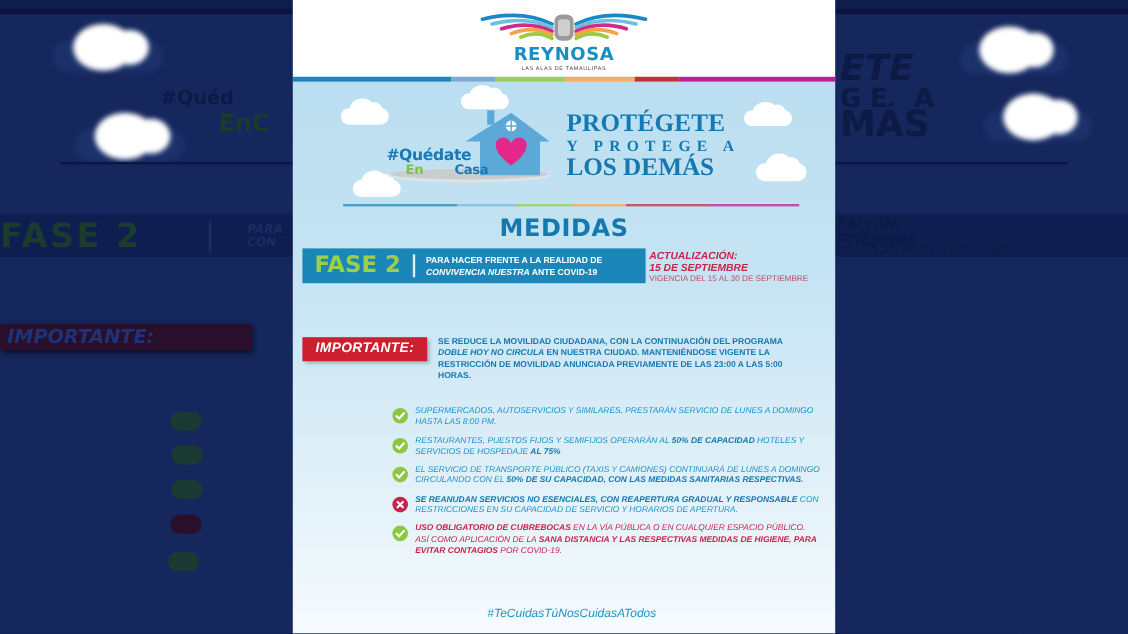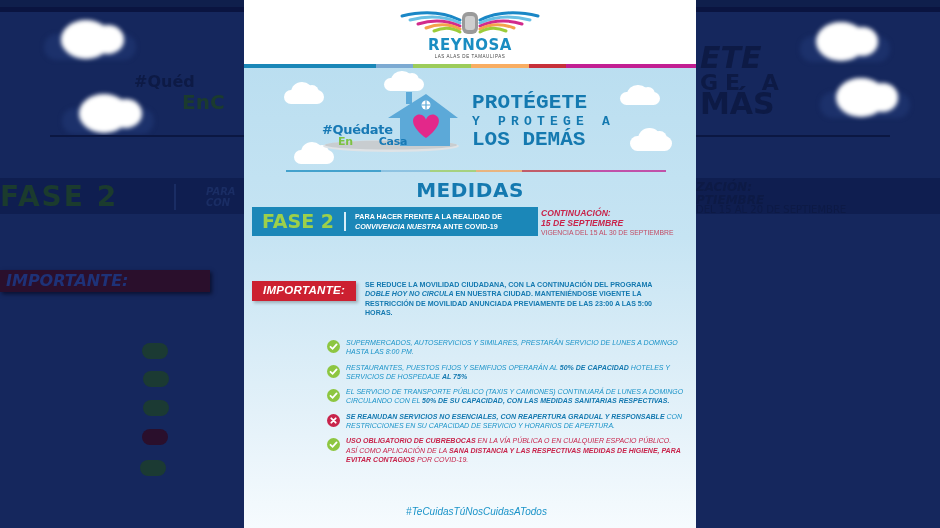--- a/index.html
+++ b/index.html
@@ -37,21 +37,21 @@
   .cloud::before { width: 55%; height: 150%; left: 18%; top: -55%; }
   .cloud::after { width: 35%; height: 110%; left: 52%; top: -35%; }
 
   .hero-house { position: absolute; left: 320px; top: 90px; }
   .hashtag { position: absolute; left: 78px; top: 118px; font-family: "DejaVu Sans", sans-serif; font-weight: 900; }
   .hashtag .l1 { font-size: 13px; color: #1779b5; letter-spacing: -0.3px; }
   .hashtag .l2 { font-size: 11px; line-height: 10px; padding-left: 16px; letter-spacing: -0.3px; }
   .hashtag .l2 .en { color: #7cc242; }
   .hashtag .l2 .casa { color: #1779b5; padding-left: 26px; }
 
-  .slogan { position: absolute; left: 228px; top: 92px; font-family: Liberation Mono, monospace; font-weight: 900; color: #1479b0; line-height: 1; }
+  .slogan { position: absolute; left: 228px; top: 92px; font-family: Liberation Serif, serif; font-weight: 900; color: #1479b0; line-height: 1; }
   .slogan .s1 { font-size: 21px; letter-spacing: 0.2px; }
   .slogan .s2 { font-size: 13px; letter-spacing: 5.2px; margin-top: 2px; }
   .slogan .s3 { font-size: 21px; margin-top: 1px; }
 
   .divider { position: absolute; left: 42px; top: 170px; width: 380px; height: 2px;
              background: linear-gradient(90deg, #1a8cc0 0 25%, #7cb8dc 25% 38%, #9ccc5a 38% 50%, #f5a55a 50% 62%, #c0303c 62% 80%, #c02190 80% 100%); opacity: 0.75; }
 
   .medidas { position: absolute; left: 0; right: 0; top: 178px; text-align: center; font-family: "DejaVu Sans", sans-serif;
              font-weight: 900; font-size: 20px; color: #1479b0; letter-spacing: 0.5px; }
 
@@ -191,21 +191,21 @@
   <div class="fase-bar">
     <div class="fase-num">FASE 2</div>
     <div class="fase-sep"></div>
     <div class="fase-desc">
       <div>PARA HACER FRENTE A LA REALIDAD DE</div>
       <div><i>CONVIVENCIA NUESTRA</i><span> ANTE COVID-19</span></div>
     </div>
   </div>
 
   <div class="update">
-    <div class="u1">CONTINUACIÓN:</div>
+    <div class="u1">ACTUALIZACIÓN:</div>
     <div class="u2">15 DE SEPTIEMBRE</div>
     <div class="u3">VIGENCIA DEL 15 AL 30 DE SEPTIEMBRE</div>
   </div>
 
   <div class="imp-bar">
     <span>IMPORTANTE:</span>
   </div>
   <div class="imp-text">
     <span>SE REDUCE LA MOVILIDAD CIUDADANA, CON LA CONTINUACIÓN DEL PROGRAMA </span><i>DOBLE HOY NO CIRCULA</i><span> EN NUESTRA CIUDAD. MANTENIÉNDOSE VIGENTE LA RESTRICCIÓN DE MOVILIDAD ANUNCIADA PREVIAMENTE DE LAS 23:00 A LAS 5:00 HORAS.</span>
   </div>

